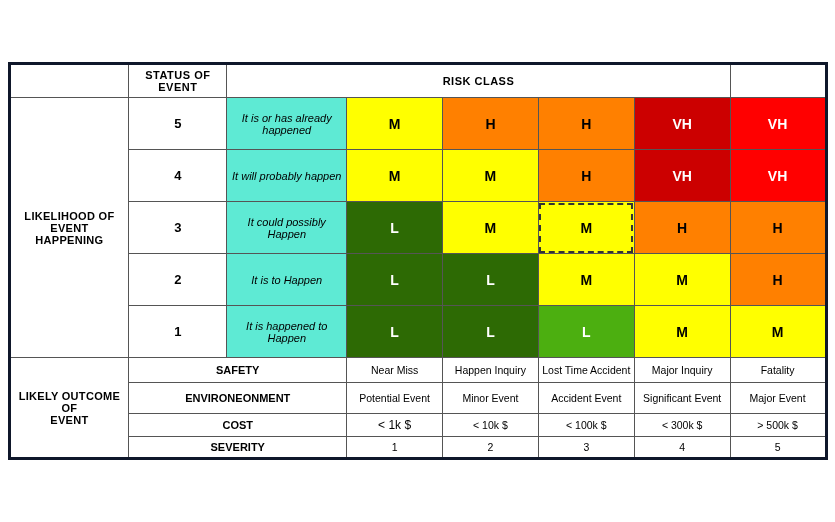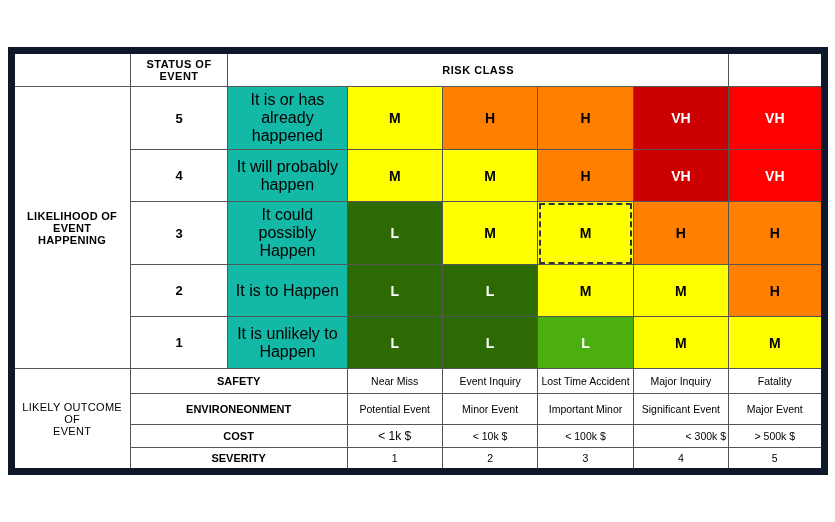--- a/index.html
+++ b/index.html
@@ -8,21 +8,21 @@
       font-size: 11px;
       background: #fff;
       display: flex;
       justify-content: center;
       align-items: center;
       width: 835px;
       height: 522px;
     }
     .outer-table {
       border-collapse: collapse;
-      border: 7px solid #0f172a;
+      border: 3px solid #0f172a;
       width: 820px;
     }
     .outer-table td, .outer-table th {
       border: 1px solid #555;
       text-align: center;
       vertical-align: middle;
       padding: 4px 3px;
     }
     .header-row th {
       background: #fff;
@@ -37,23 +37,24 @@
       writing-mode: horizontal-tb;
       background: #fff;
     }
     .num-cell {
       font-weight: bold;
       font-size: 13px;
       background: #fff;
       width: 28px;
     }
     .status-cell {
-      font-size: 16px;
-      background: #14b8a6;
+      font-size: 11px;
+      background: #5eead4;
       width: 110px;
+      font-style: italic;
     }
     .risk-cell {
       font-weight: bold;
       font-size: 14px;
       width: 88px;
       height: 52px;
     }
     .color-yellow { background: #FFFF00; }
     .color-orange { background: #FF8000; }
     .color-red { background: #FF0000; color: #fff; }
@@ -118,50 +119,50 @@
         <td class="num-cell">2</td>
         <td class="status-cell">It is to Happen</td>
         <td class="risk-cell color-green-dark">L</td>
         <td class="risk-cell color-green-dark">L</td>
         <td class="risk-cell color-yellow">M</td>
         <td class="risk-cell color-yellow">M</td>
         <td class="risk-cell color-orange">H</td>
       </tr>
       <tr>
         <td class="num-cell">1</td>
-        <td class="status-cell">It is unlikely to Happen</td>
+        <td class="status-cell">It is happened to Happen</td>
         <td class="risk-cell color-green-dark">L</td>
         <td class="risk-cell color-green-dark">L</td>
         <td class="risk-cell color-green-mid">L</td>
         <td class="risk-cell color-yellow">M</td>
         <td class="risk-cell color-yellow">M</td>
       </tr>
       <tr>
-        <td rowspan="4" class="label-cell" style="font-weight: normal; font-size: 11px; padding: 6px 4px;">LIKELY OUTCOME OF<br>EVENT</td>
+        <td rowspan="4" class="label-cell" style="font-weight: bold; font-size: 11px; padding: 6px 4px;">LIKELY OUTCOME OF<br>EVENT</td>
         <td class="bottom-label" colspan="2">SAFETY</td>
         <td class="bottom-value" style="font-size: 10.5px; padding: 6px 2px;">Near Miss</td>
-        <td class="bottom-value" style="font-size: 10.5px; padding: 4px 2px;">Event Inquiry</td>
+        <td class="bottom-value" style="font-size: 10.5px; padding: 4px 2px;">Happen Inquiry</td>
         <td class="bottom-value" style="font-size: 10.5px; padding: 4px 2px;">Lost Time Accident</td>
         <td class="bottom-value" style="font-size: 10.5px; padding: 4px 2px;">Major Inquiry</td>
         <td class="bottom-value" style="font-size: 10.5px; padding: 4px 2px;">Fatality</td>
       </tr>
       <tr>
         <td class="bottom-label" colspan="2">ENVIRONEONMENT</td>
         <td class="bottom-value" style="font-size: 10.5px; padding: 4px 2px;">Potential Event</td>
         <td class="bottom-value" style="font-size: 10.5px; padding: 9px 2px;">Minor Event</td>
-        <td class="bottom-value" style="font-size: 10.5px; padding: 4px 2px;">Important Minor</td>
+        <td class="bottom-value" style="font-size: 10.5px; padding: 4px 2px;">Accident Event</td>
         <td class="bottom-value" style="font-size: 10.5px; padding: 4px 2px;">Significant Event</td>
         <td class="bottom-value" style="font-size: 10.5px; padding: 4px 2px;">Major Event</td>
       </tr>
       <tr>
         <td class="bottom-label" colspan="2">COST</td>
         <td class="bottom-value" style="font-size: 12px; padding: 4px 8px;">&lt; 1k $</td>
         <td class="bottom-value" style="font-size: 10.5px; padding: 4px 2px;">&lt; 10k $</td>
         <td class="bottom-value" style="font-size: 10.5px; padding: 4px 2px;">&lt; 100k $</td>
-        <td class="bottom-value" style="font-size: 10.5px; padding: 4px 2px; text-align: right;">&lt; 300k $</td>
+        <td class="bottom-value" style="font-size: 10.5px; padding: 4px 2px;">&lt; 300k $</td>
         <td class="bottom-value" style="font-size: 10.5px; padding: 4px 2px;">&gt; 500k $</td>
       </tr>
       <tr>
         <td class="bottom-label" colspan="2">SEVERITY</td>
         <td class="bottom-value" style="font-size: 10.5px; padding: 4px 2px;">1</td>
         <td class="bottom-value" style="font-size: 10.5px; padding: 4px 2px;">2</td>
         <td class="bottom-value" style="font-size: 10.5px; padding: 4px 2px;">3</td>
         <td class="bottom-value" style="font-size: 10.5px; padding: 4px 2px;">4</td>
         <td class="bottom-value" style="font-size: 10.5px; padding: 4px 2px;">5</td>
       </tr>

